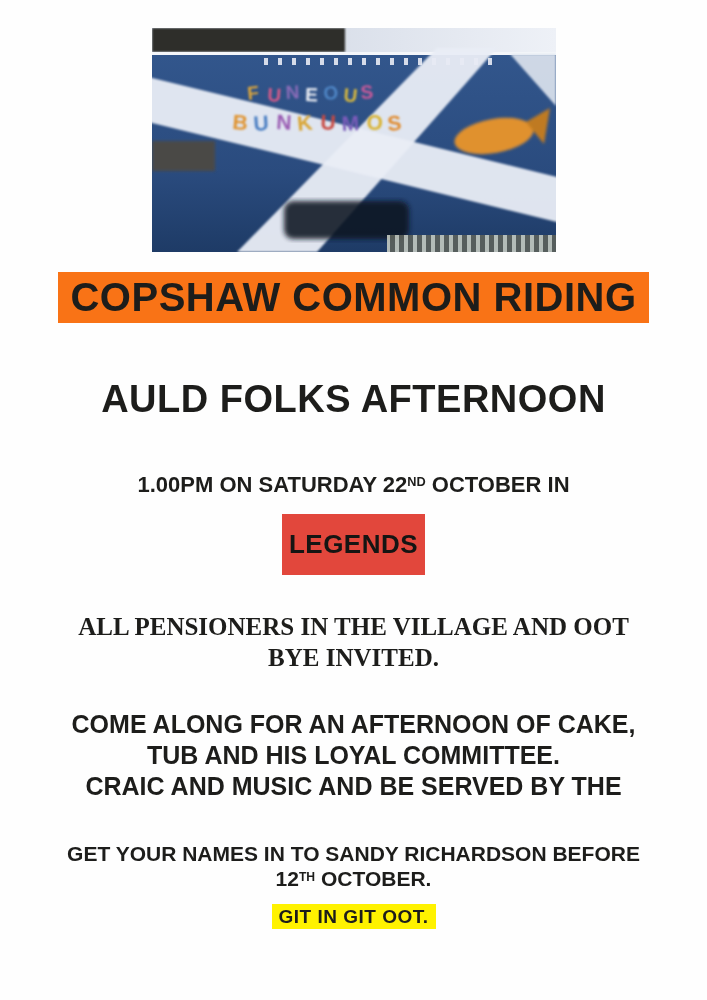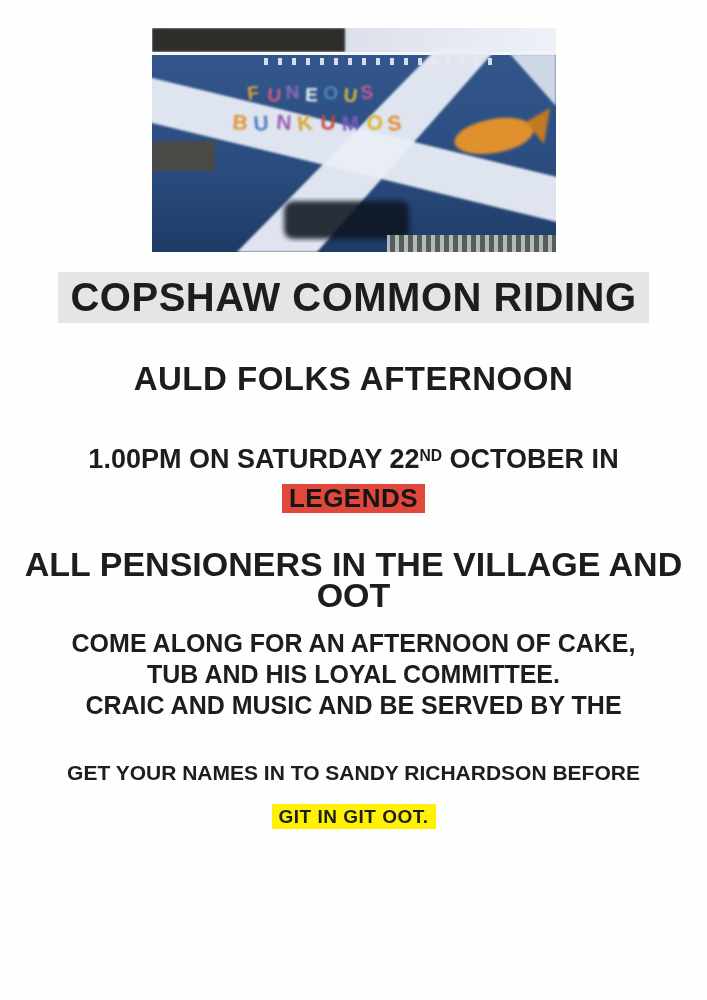--- a/index.html
+++ b/index.html
@@ -7,36 +7,36 @@
     position:relative; width:707px; height:1000px; margin:0 auto;
     background:#fefefe; overflow:hidden;
     font-family:"Liberation Sans", sans-serif; font-weight:bold;
     color:#1d1d1b; text-align:center;
   }
   .photo { width:404px; height:224px; margin:28px auto 0; line-height:0; }
   .photo svg { width:404px; height:224px; }
 
   .banner-row { margin:20px 0 0; }
   .banner {
-    display:inline-block; background:#e5e5e5; color:#1d1d1b;
+    display:inline-block; background:#f97316; color:#1d1d1b;
     font-size:40px; line-height:51px; padding:0 12px; letter-spacing:0.5px;
     white-space:nowrap;
   }
-  .heading { margin:33px 0 0; font-size:33px; line-height:45px; letter-spacing:0.5px; }
-  .when { margin:44px 0 7px; font-size:27px; line-height:28px; }
+  .heading { margin:54px 0 0; font-size:38px; line-height:45px; letter-spacing:0.5px; }
+  .when { margin:44px 0 7px; font-size:22px; line-height:38px; }
   .ord { font-size:58%; position:relative; top:-0.45em; letter-spacing:0; }
   .venue-row { margin:4px 0 0; }
   .venue {
     display:inline-block; background:#e2473c; color:#151513;
-    font-size:26px; line-height:29px; padding:0 7px; letter-spacing:0.5px;
+    font-size:26px; line-height:29px; padding:16px 7px; letter-spacing:0.5px;
   }
-  .invite  { margin:36px 0 0; font-size:34px; line-height:31px; }
-  .details { margin:17px 0 0; font-size:25px; line-height:31px; }
+  .invite  { margin:36px 0 0; font-size:25px; line-height:31px;font-family:Liberation Serif, serif; }
+  .details { margin:36px 0 0; font-size:25px; line-height:31px; }
   .rsvp    { margin:39px 0 0; font-size:21px; line-height:25px; }
-  .footer-row { margin:19px 0 0; }
+  .footer-row { margin:9px 0 0; }
   .footer-highlight {
     display:inline-block; background:#fff200; color:#1d1d1b;
     font-size:19px; line-height:25px; padding:0 7px; letter-spacing:0.5px;
   }
   .magnet-letters text {
     font-family:"Liberation Sans", sans-serif; font-weight:bold;
   }
 </style>
 </head>
 <body>
@@ -128,29 +128,31 @@
   </div>
 
   <div class="when"><span>1.00PM ON SATURDAY 22</span><span class="ord">ND</span><span> OCTOBER IN</span></div>
 
   <div class="venue-row">
     <span class="venue">LEGENDS</span>
   </div>
 
   <div class="invite">
     <div>ALL PENSIONERS IN THE VILLAGE AND OOT</div>
+    <div>BYE INVITED.</div>
   </div>
 
   <div class="details">
     <div>COME ALONG FOR AN AFTERNOON OF CAKE,</div>
     <div>TUB AND HIS LOYAL COMMITTEE.</div>
     <div>CRAIC AND MUSIC AND BE SERVED BY THE</div>
   </div>
 
   <div class="rsvp">
     <div>GET YOUR NAMES IN TO SANDY RICHARDSON BEFORE</div>
+    <div><span>12</span><span class="ord">TH</span><span> OCTOBER.</span></div>
   </div>
 
   <div class="footer-row">
     <span class="footer-highlight">GIT IN GIT OOT.</span>
   </div>
 
 </div>
 
 </body></html>

